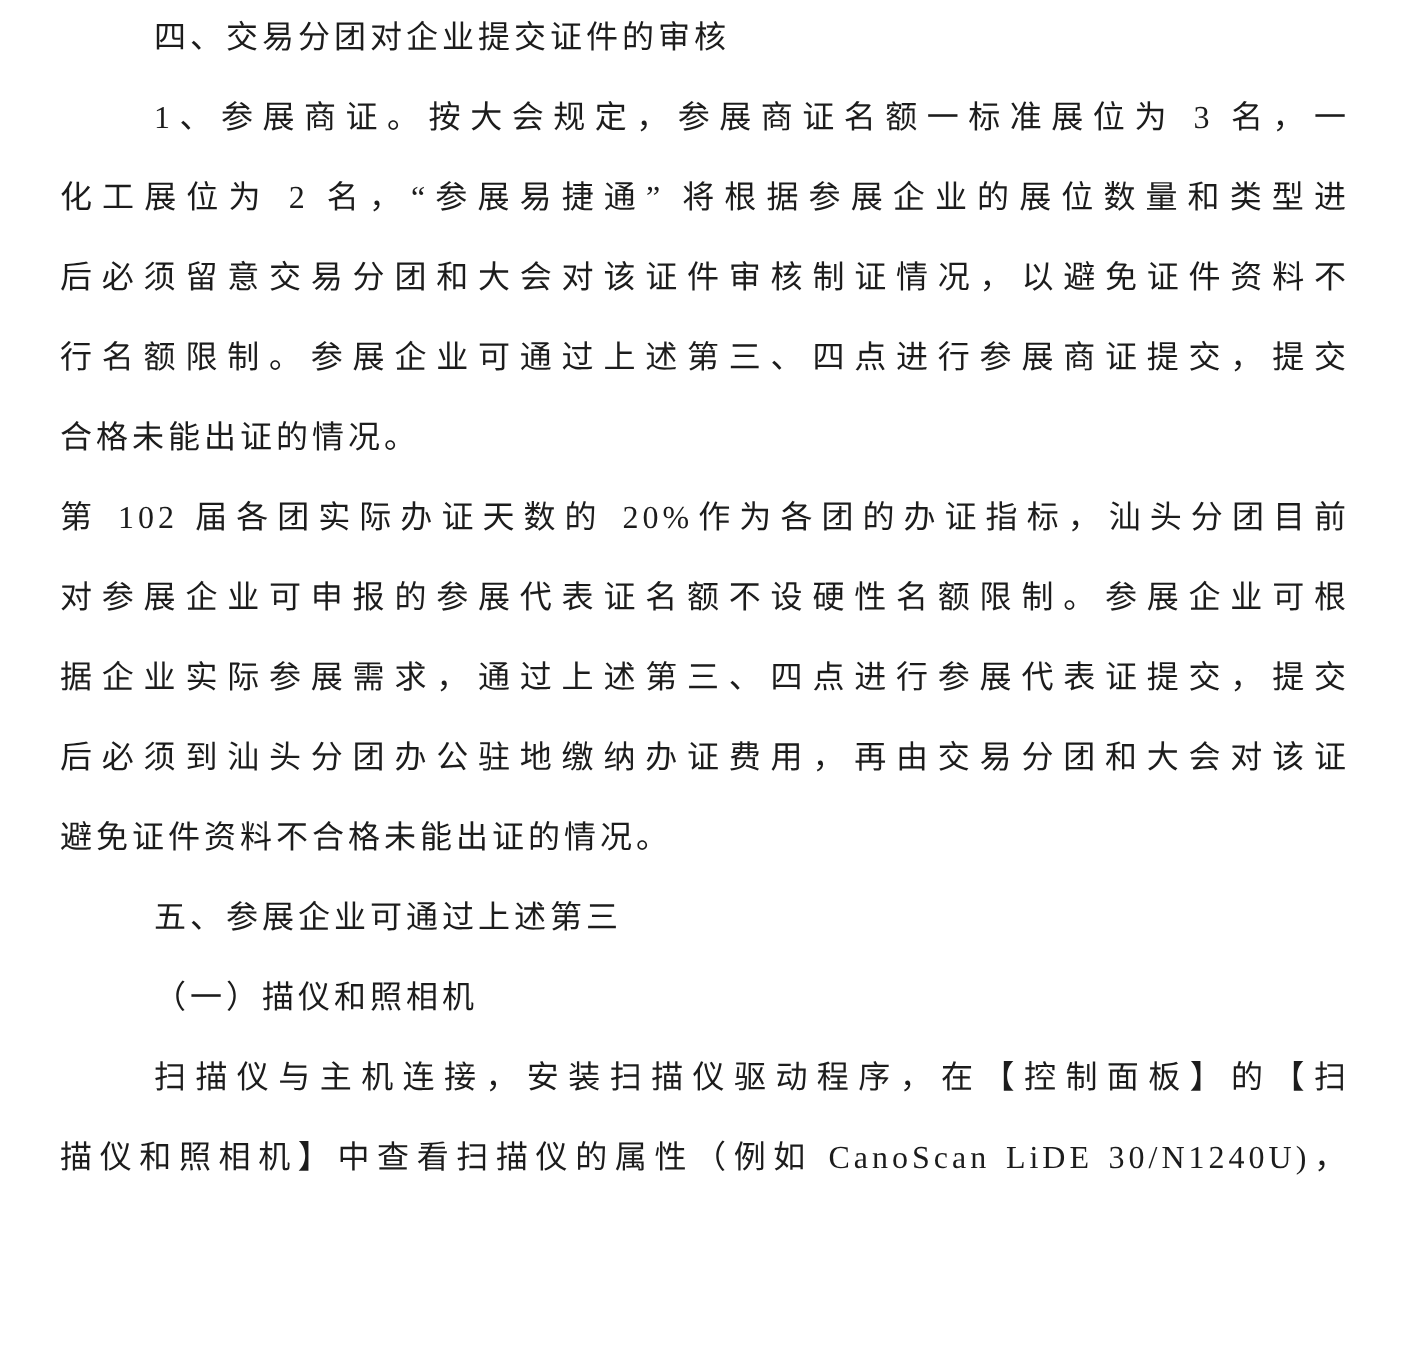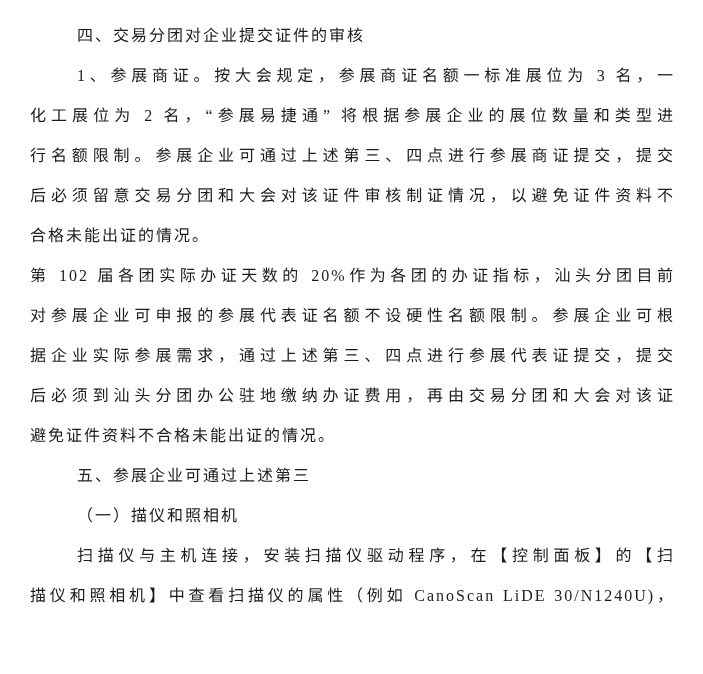--- a/index.html
+++ b/index.html
@@ -6,21 +6,21 @@
     margin: 0;
     padding: 0;
     background: #ffffff;
   }
   .page {
     position: relative;
     width: 703px;
     height: 674px;
     background: #ffffff;
     box-sizing: border-box;
-    padding: 16px 28px 0 30px;
+    padding: 0 28px 0 30px;
     overflow: hidden;
     font-family: "Liberation Serif", "DejaVu Serif", serif;
   }
   .doc-body {
     width: 100%;
     height: 100%;
   }
   .line {
     height: 40px;
     line-height: 40px;
@@ -39,22 +39,22 @@
   }
 </style>
 </head>
 <body>
 
 <div class="page">
   <div class="doc-body">
       <div class="line indent">四、交易分团对企业提交证件的审核</div>
       <div class="line indent justify">1、参展商证。按大会规定，参展商证名额一标准展位为 3 名，一</div>
       <div class="line justify">化工展位为 2 名，“参展易捷通” 将根据参展企业的展位数量和类型进</div>
+      <div class="line justify">后必须留意交易分团和大会对该证件审核制证情况，以避免证件资料不</div>
       <div class="line justify">行名额限制。参展企业可通过上述第三、四点进行参展商证提交，提交</div>
-      <div class="line justify">后必须留意交易分团和大会对该证件审核制证情况，以避免证件资料不</div>
       <div class="line">合格未能出证的情况。</div>
       <div class="line justify">第 102 届各团实际办证天数的 20%作为各团的办证指标，汕头分团目前</div>
       <div class="line justify">对参展企业可申报的参展代表证名额不设硬性名额限制。参展企业可根</div>
       <div class="line justify">据企业实际参展需求，通过上述第三、四点进行参展代表证提交，提交</div>
       <div class="line justify">后必须到汕头分团办公驻地缴纳办证费用，再由交易分团和大会对该证</div>
       <div class="line">避免证件资料不合格未能出证的情况。</div>
       <div class="line indent">五、参展企业可通过上述第三</div>
       <div class="line indent">（一）描仪和照相机</div>
       <div class="line indent justify">扫描仪与主机连接，安装扫描仪驱动程序，在【控制面板】的【扫</div>
       <div class="line justify">描仪和照相机】中查看扫描仪的属性（例如 CanoScan LiDE 30/N1240U)，</div>

